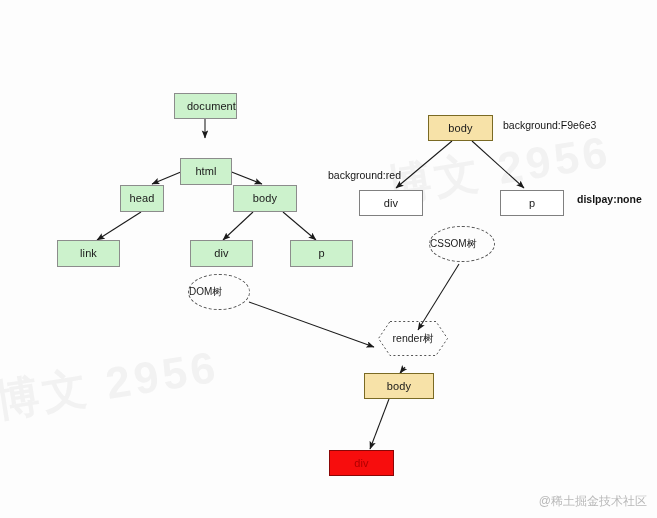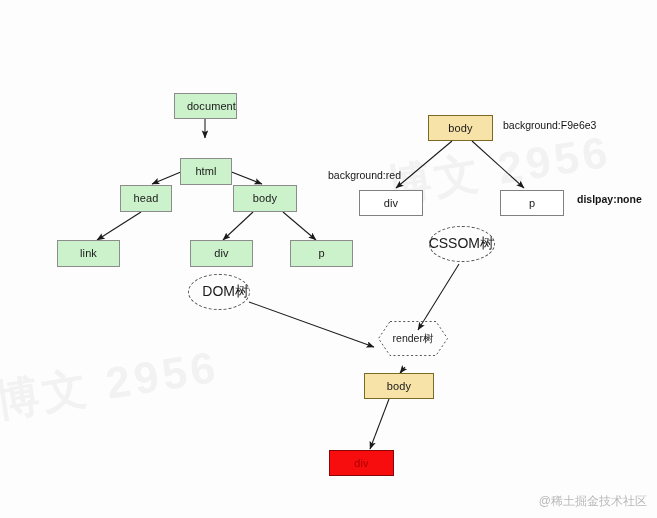--- a/index.html
+++ b/index.html
@@ -54,22 +54,22 @@
     border: 1px solid #8a0606;
     color: #b00000;
   }
 
   
   .bubble {
     position: absolute;
     box-sizing: border-box;
     display: flex;
     align-items: center;
-    justify-content: flex-end;
-    font-size: 14px;
+    justify-content: flex-start;
+    font-size: 10px;
     color: #1a1a1a;
     white-space: nowrap;
     background: transparent;
   }
   .bubble.ellipse {
     border: 1px dashed #555555;
     border-radius: 50%;
   }
   .hexwrap {
     position: absolute;
@@ -160,21 +160,21 @@
   </svg>
 
   <div class="node green" style="left:174px; top:93px; width:63px; height:26px;justify-content:flex-end;">
     <span>document</span>
   </div>
 
   <div class="node green" style="left:180px; top:142px; width:52px; height:27px;margin-top:16px;">
     <span>html</span>
   </div>
 
-  <div class="node green" style="left:120px; top:185px; width:52px; height:27px;">
+  <div class="node green" style="left:120px; top:185px; width:44px; height:27px;">
     <span>head</span>
   </div>
 
   <div class="node green" style="left:233px; top:185px; width:64px; height:27px;">
     <span>body</span>
   </div>
 
   <div class="node green" style="left:57px; top:240px; width:63px; height:27px;">
     <span>link</span>
   </div>

